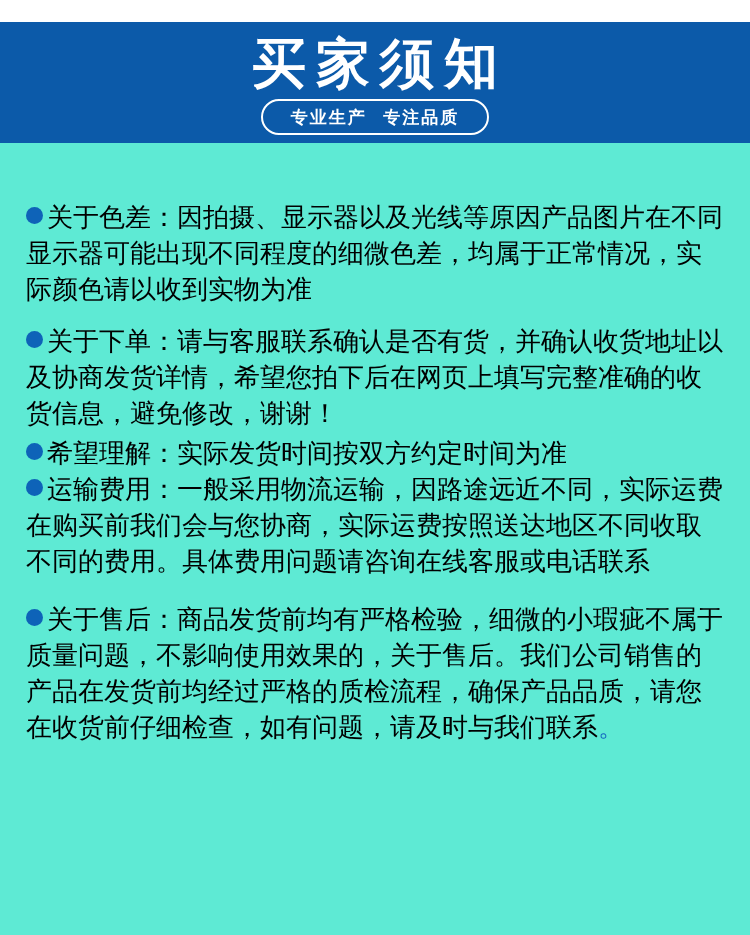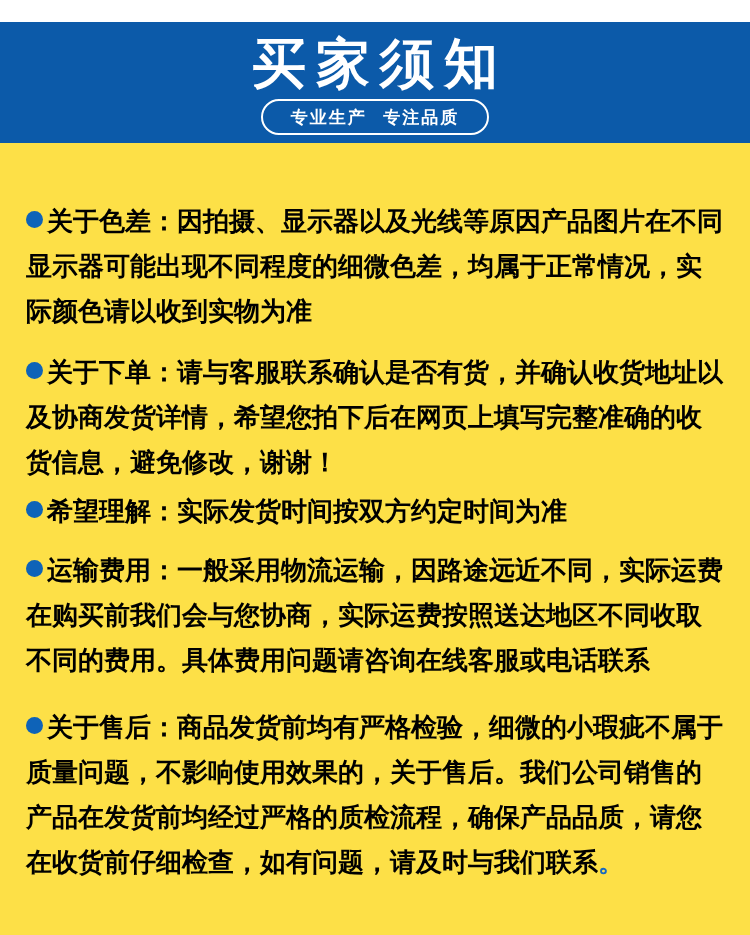--- a/index.html
+++ b/index.html
@@ -1,21 +1,21 @@
 <!DOCTYPE html>
 <html><head>
 <meta charset="utf-8">
 <style>
   * { margin: 0; padding: 0; box-sizing: border-box; }
   html, body { background: #ffffff; }
   .page {
     position: relative;
     width: 750px;
     height: 935px;
-    background: #fde047;
+    background: #5eead4;
     overflow: hidden;
     font-family: "Liberation Sans", "DejaVu Sans", sans-serif;
   }
   .top-strip {
     height: 22px;
     background: #ffffff;
   }
   .banner {
     height: 121px;
     background: #0c5aa9;
@@ -47,41 +47,41 @@
     font-weight: bold;
     letter-spacing: 2px;
     word-spacing: 10px;
     white-space: nowrap;
   }
   .content {
     padding: 0 26px;
   }
   .section {
     font-size: 26px;
-    font-weight: bold;
+    font-weight: normal;
     color: #000000;
-    line-height: 45px;
+    line-height: 36px;
     text-align: left;
   }
   .section .bullet {
     display: inline-block;
     width: 17px;
     height: 17px;
     border-radius: 50%;
     background: #0e63b8;
     margin-right: 4px;
     vertical-align: 2px;
   }
   .section .suffix {
     color: #1668c0;
   }
   .s1 { margin-top: 56px; }
   .s2 { margin-top: 16px; }
   .s3 { margin-top: 4px; }
-  .s4 { margin-top: 14px; }
+  .s4 { }
   .s5 { margin-top: 22px; }
 </style>
 </head>
 <body>
 
 <div class="page">
 
   <div class="top-strip"></div>
 
   <div class="banner">

